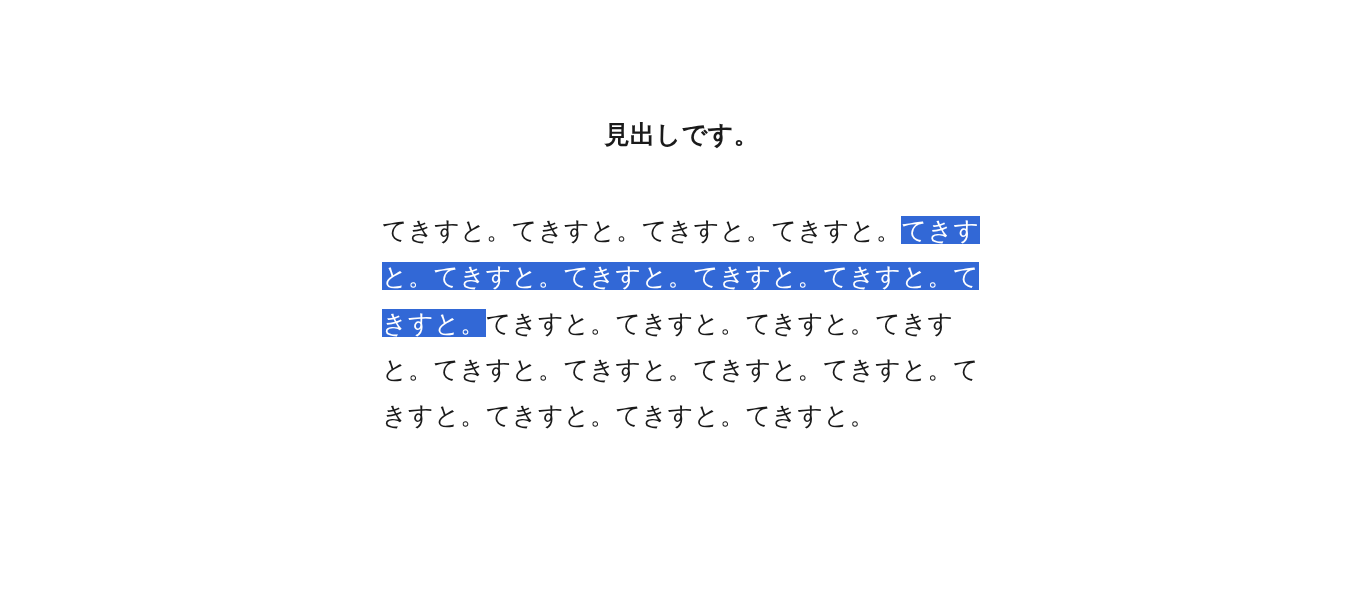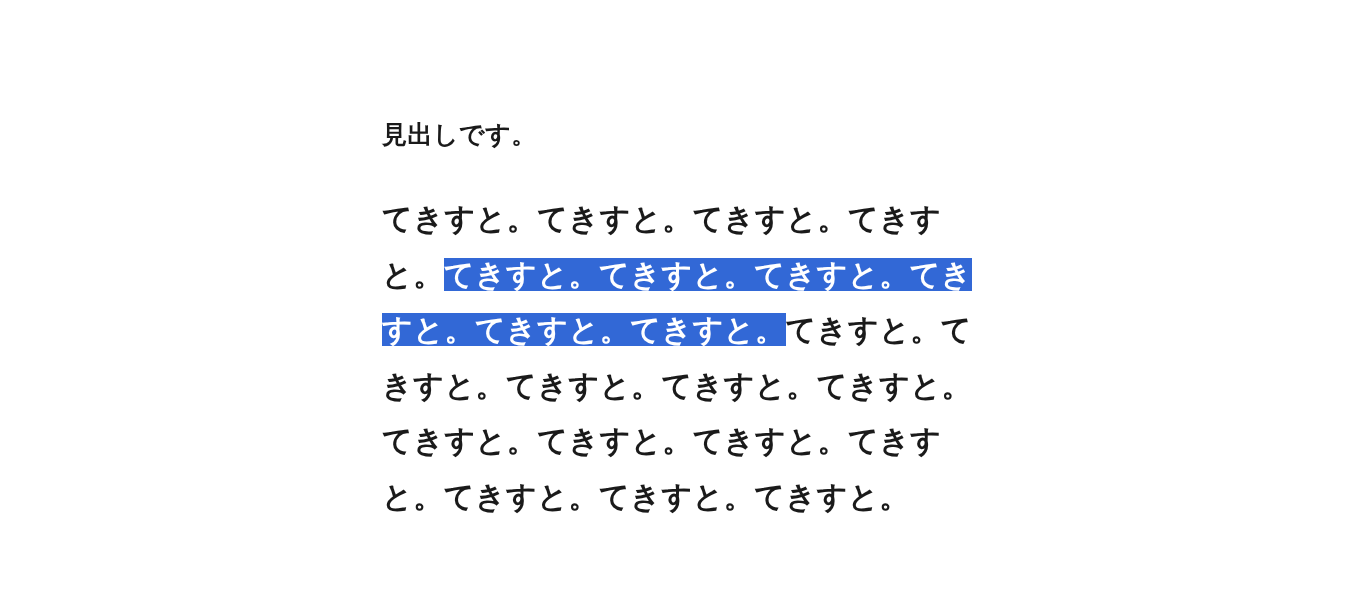--- a/index.html
+++ b/index.html
@@ -17,29 +17,29 @@
     .container {
       position: absolute;
       left: 382px;
       top: 118px;
       width: 600px;
     }
     .heading {
       font-size: 25px;
       font-weight: bold;
       color: #1a1a1a;
-      margin-bottom: 40px;
+      margin-bottom: 56px;
       letter-spacing: 0.5px;
+      text-align: center;
     }
     .paragraph {
-      font-size: 30px;
+      font-size: 25px;
       color: #1a1a1a;
       line-height: 1.85;
       letter-spacing: 0.5px;
-      font-weight: bold;
     }
     .selected {
       background-color: #3268d6;
       color: #ffffff;
     }
   </style>
 </head>
 <body>
 
 <div class="container">

